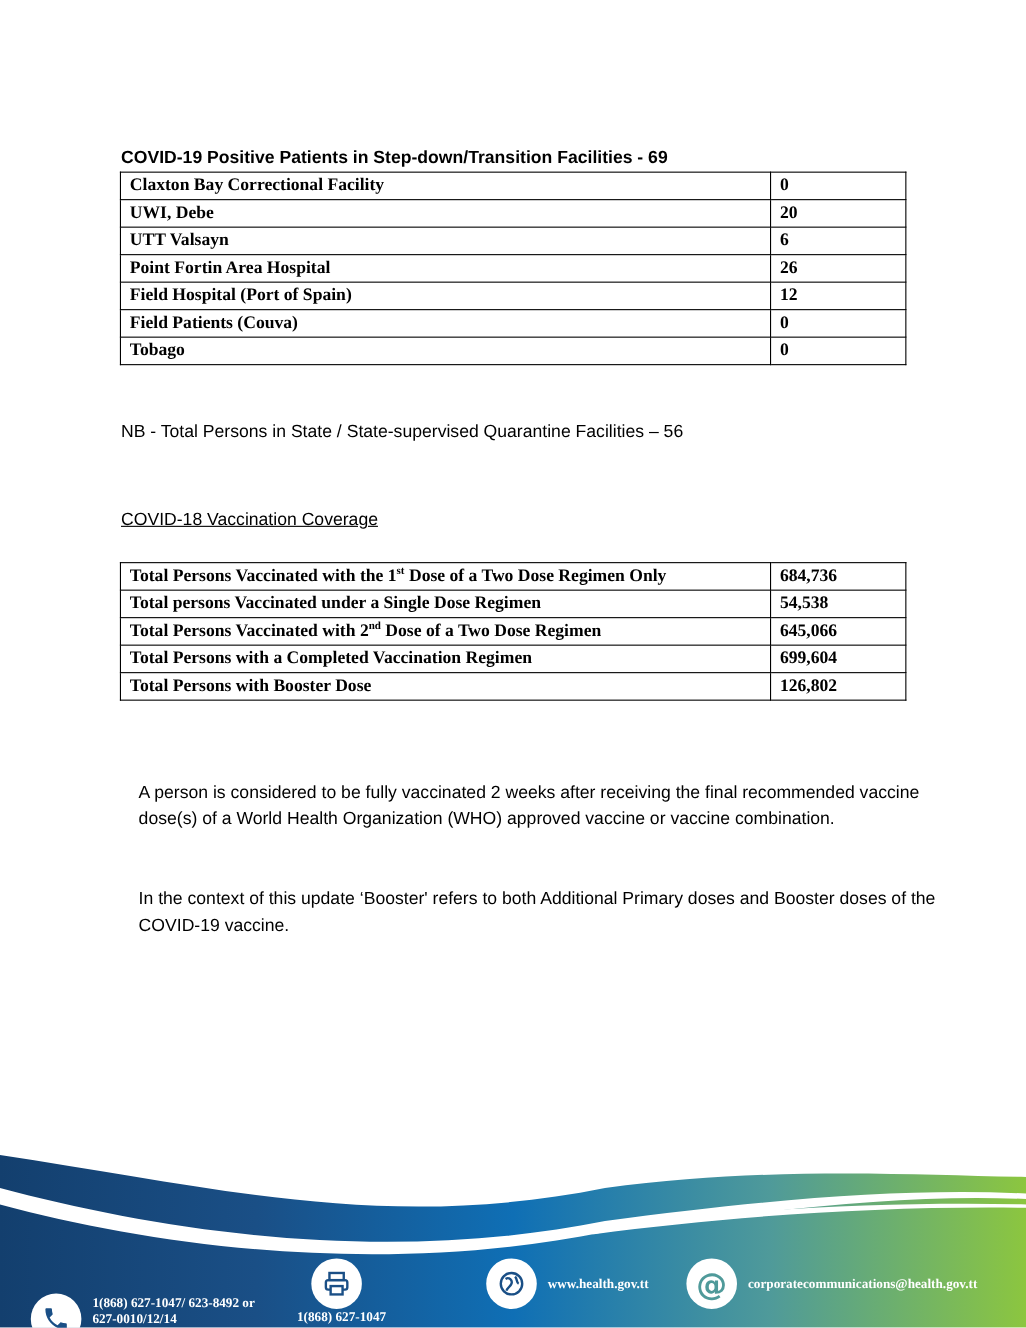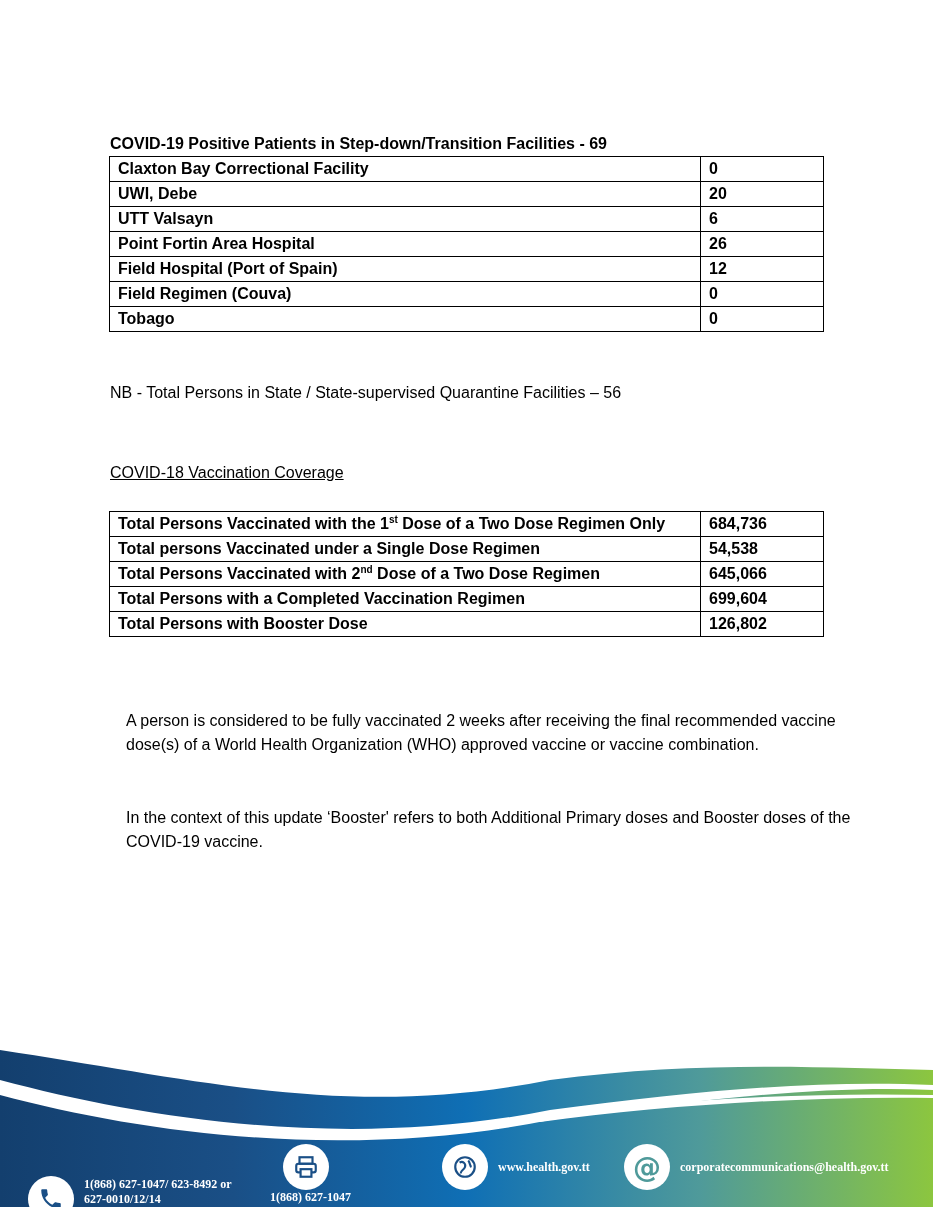--- a/index.html
+++ b/index.html
@@ -1,19 +1,19 @@
 <!DOCTYPE html>
 <html><head>
 <meta charset="utf-8">
 <style>
   html, body { margin:0; padding:0; }
   body { width:933px; height:1207px; background:#fff; position:relative; overflow:hidden;
          font-family:"Liberation Sans", sans-serif; color:#000; }
   .title { position:absolute; left:110px; top:135px; font-size:16px; font-weight:bold; }
-  table { border-collapse:collapse; position:absolute; font-size:16px; font-weight:bold; }
+  table { border-collapse:collapse; position:absolute; font-size:16px; font-weight:bold;font-family:Liberation Serif, serif; }
   td { border:1px solid #000; padding:2px 8px; height:20px; vertical-align:top; line-height:20px; }
   #facilities { left:109px; top:156px; width:715px; }
   #facilities td.name { width:574px; }
   .nb { position:absolute; left:110px; top:384px; font-size:16px; }
   .subhead { position:absolute; left:110px; top:464px; font-size:16px; text-decoration:underline; }
   #vacc { left:109px; top:511px; width:715px; }
   #vacc td.name { width:574px; }
   sup { font-size:10px; line-height:0; }
   .para { position:absolute; left:110px; font-size:16px; line-height:24px; width:760px;margin-left:16px; }
   #p1 { top:709px; }
@@ -44,21 +44,21 @@
       </tr>
   <tr>
         <td class="name">Point Fortin Area Hospital</td>
         <td>26</td>
       </tr>
   <tr>
         <td class="name">Field Hospital (Port of Spain)</td>
         <td>12</td>
       </tr>
   <tr>
-        <td class="name">Field Regimen (Couva)</td>
+        <td class="name">Field Patients (Couva)</td>
         <td>0</td>
       </tr>
   <tr>
         <td class="name">Tobago</td>
         <td>0</td>
       </tr>
   </tbody>
 </table>
 
 <div class="nb">NB - Total Persons in State / State-supervised Quarantine Facilities – 56</div>

